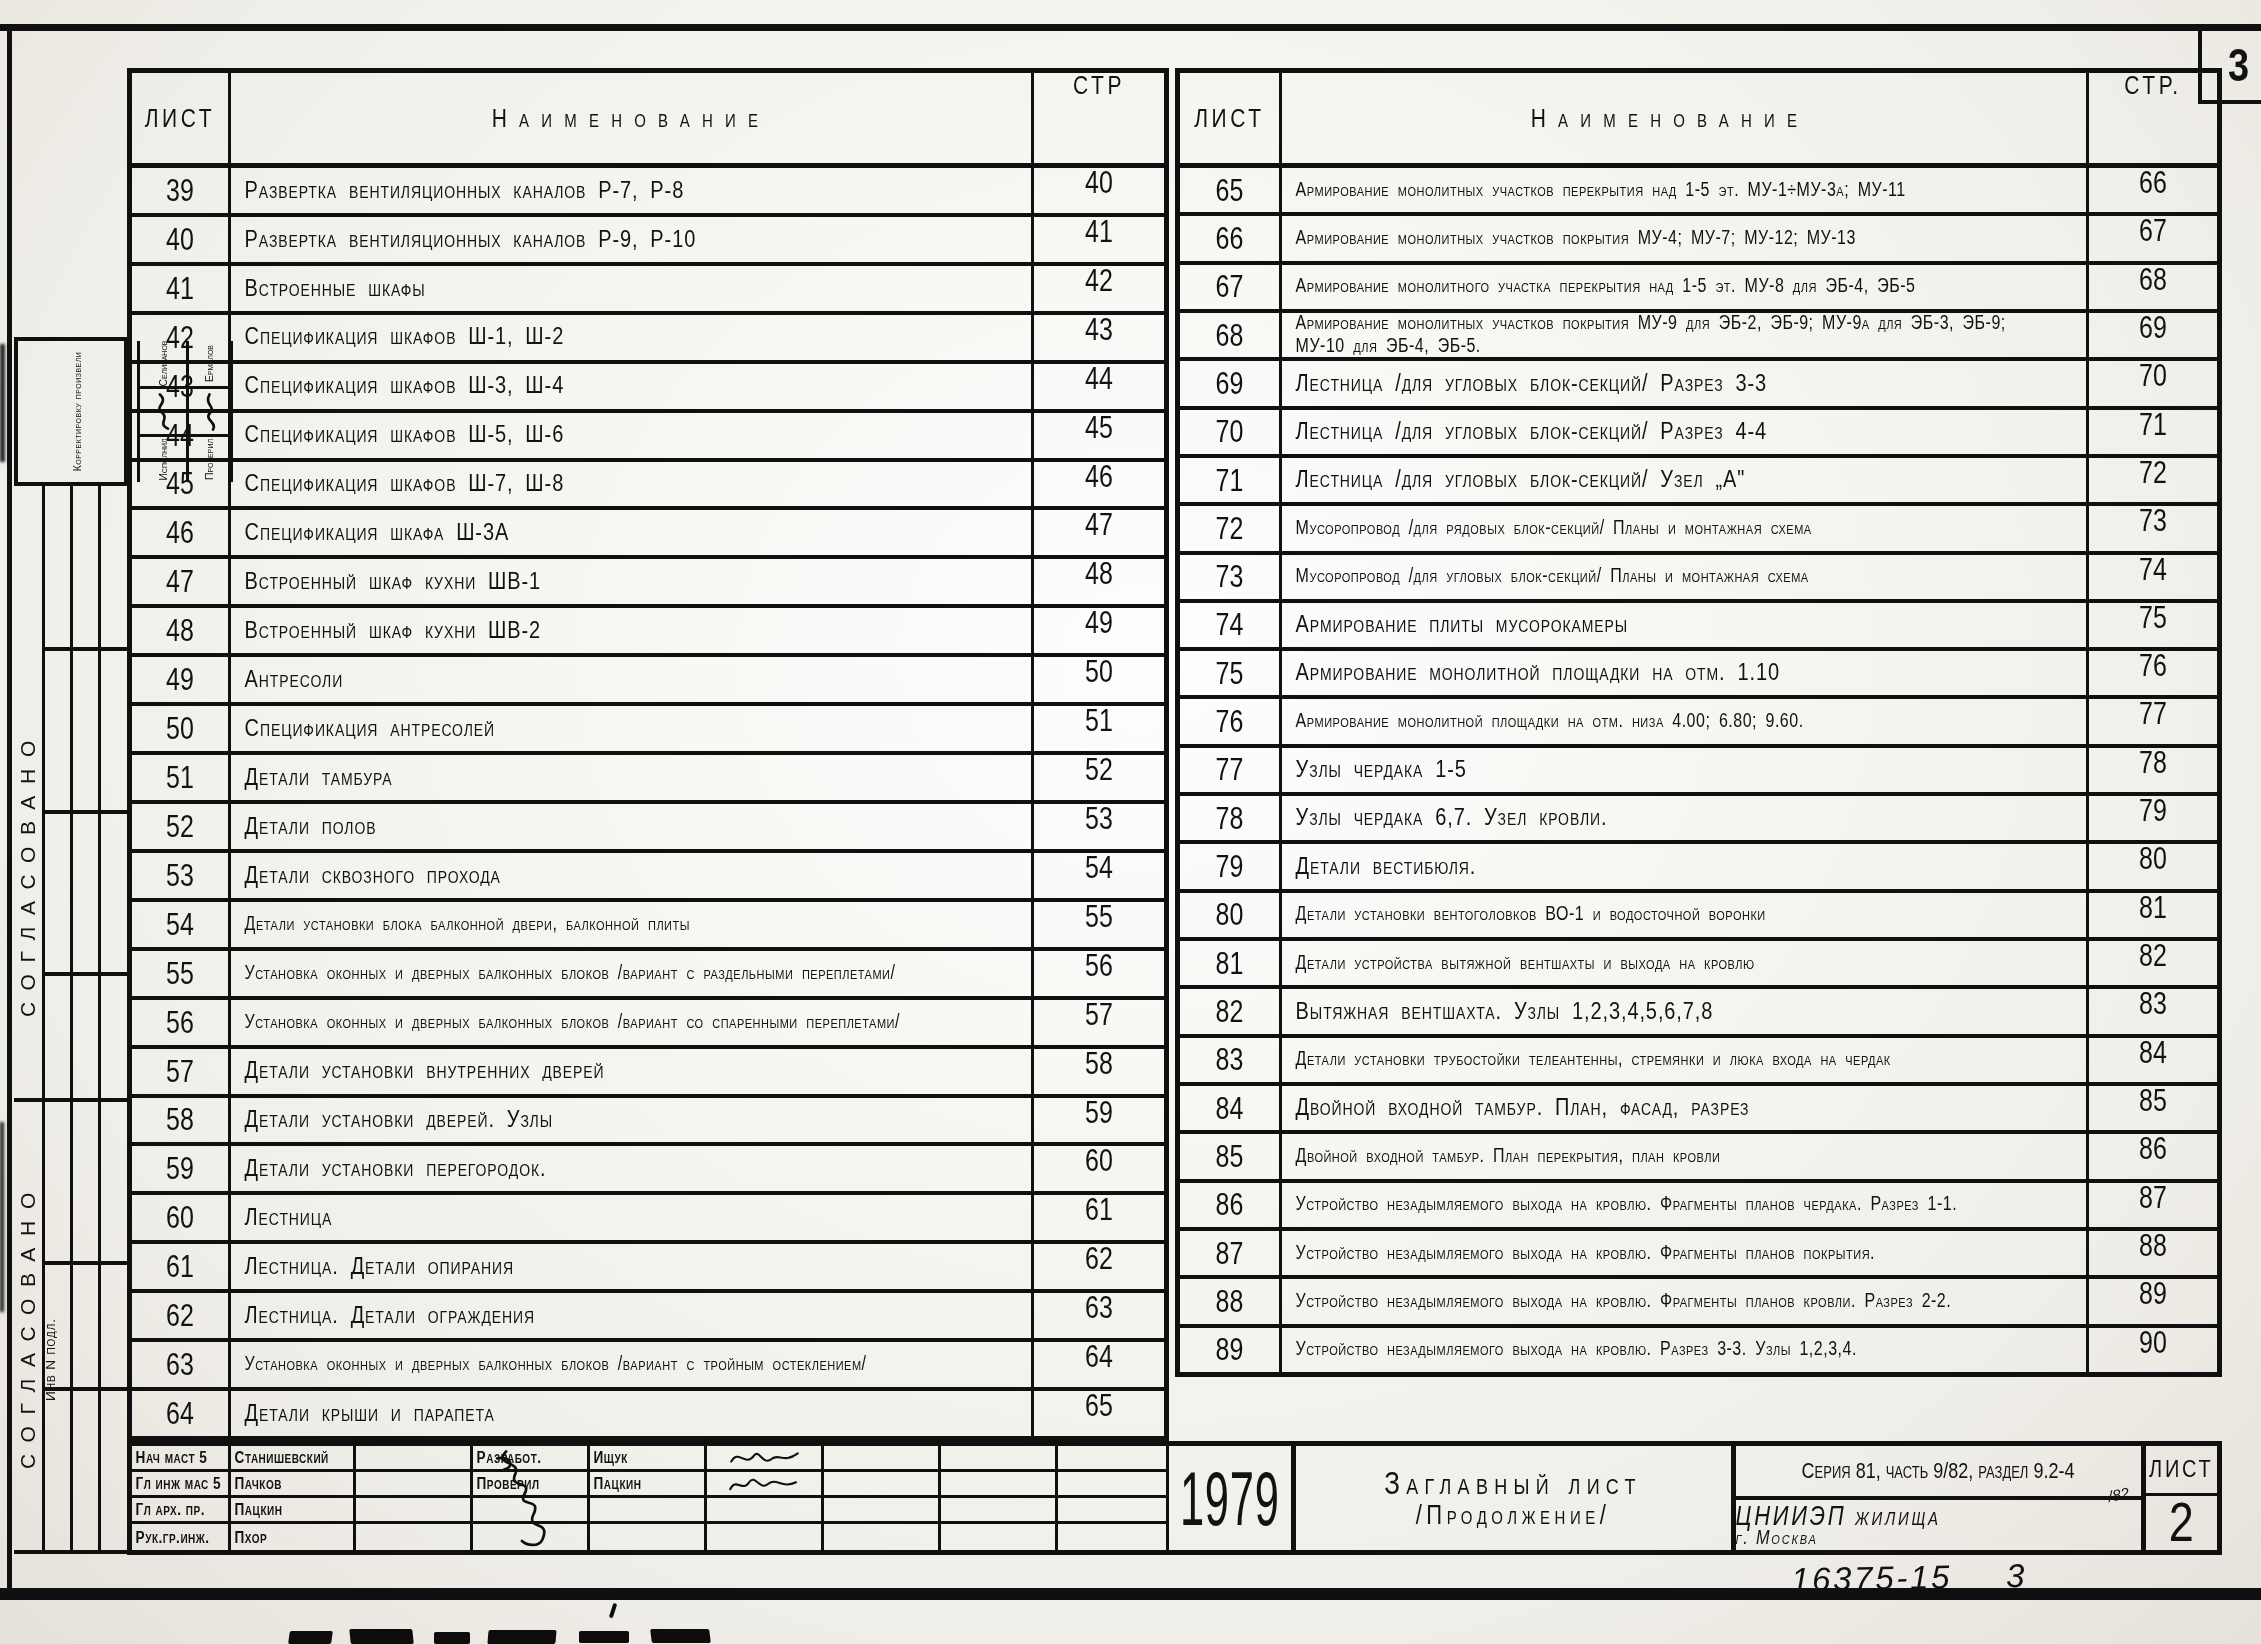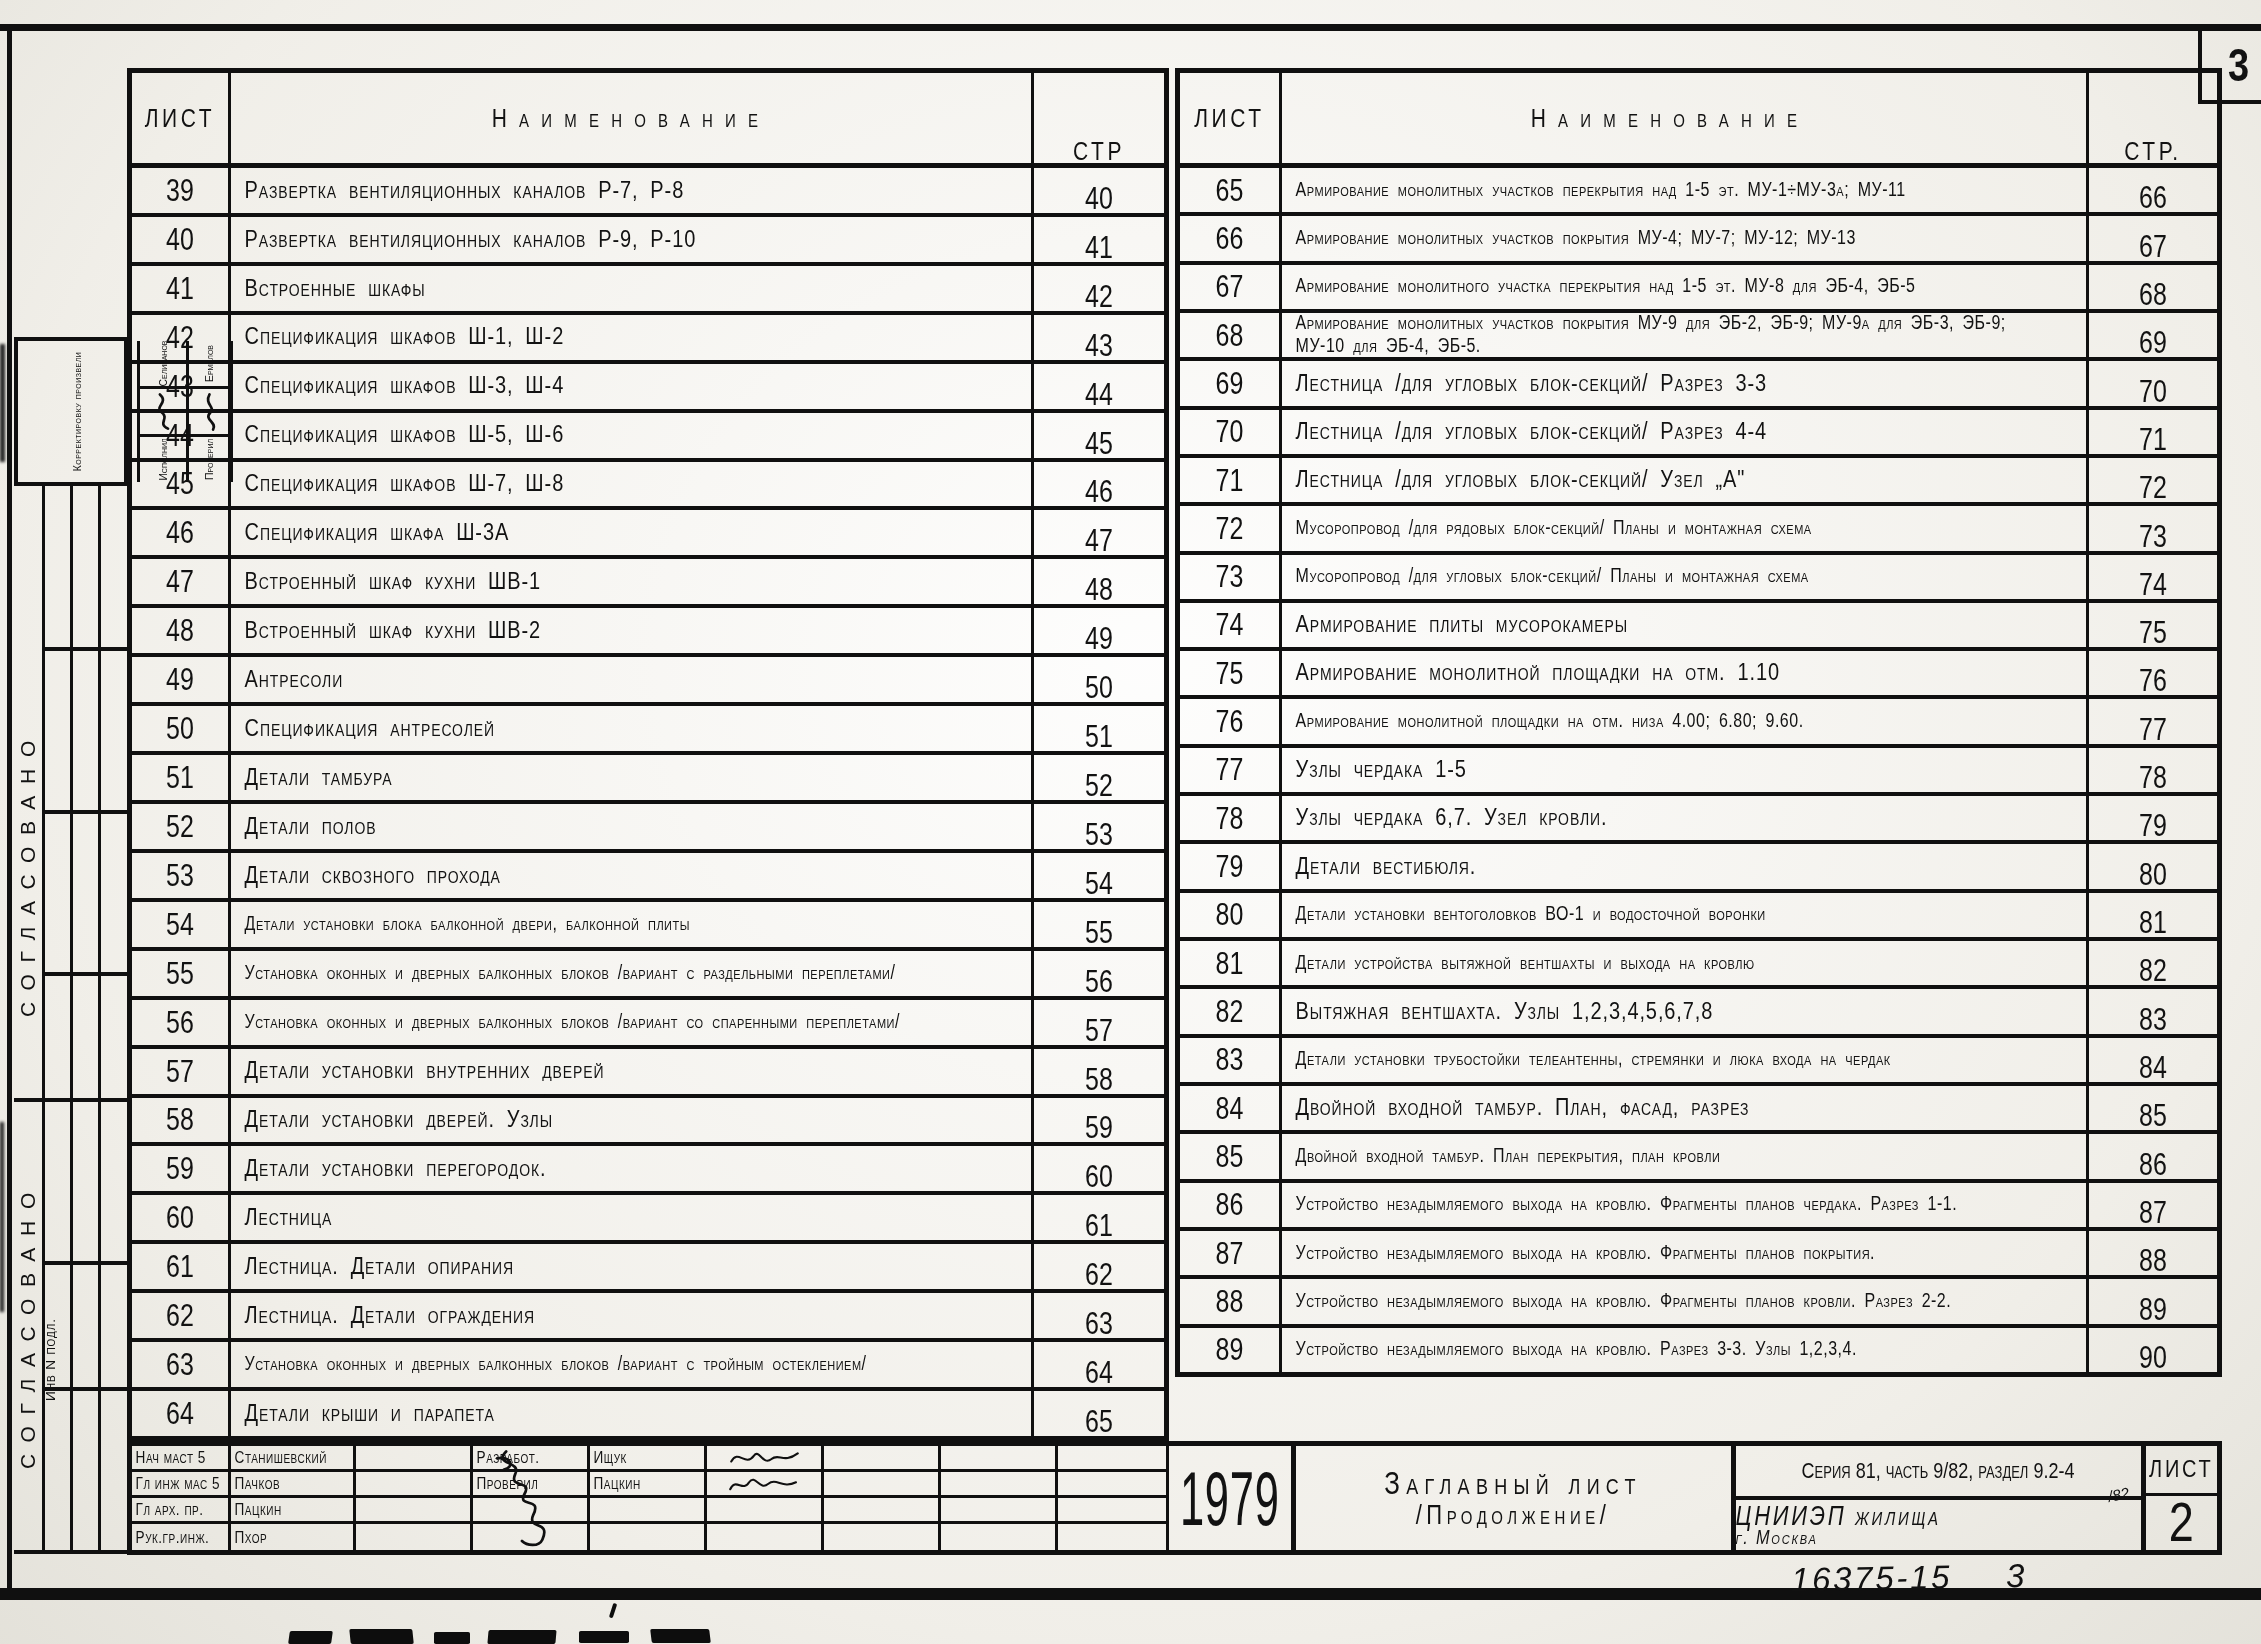--- a/index.html
+++ b/index.html
@@ -24,34 +24,34 @@
     display:flex;align-items:center;justify-content:center;font-size:38px;font-weight:bold;}
   
   .itable{border:5.4px solid #101010;display:flex;flex-direction:column;box-sizing:border-box;background:transparent;}
   .t-left{left:127px;top:68px;width:1042px;height:1373px;}
   .t-right{left:1175px;top:68px;width:1047px;height:1309px;}
   .thead{display:flex;height:90px;flex:0 0 auto;border-bottom:5px solid #101010;}
   .trow{display:flex;flex:1 1 0;border-bottom:4.1px solid #101010;min-height:0;}
   .trow:last-child{border-bottom:none;}
   .c-sheet{flex:0 0 96px;border-right:3.6px solid #101010;display:flex;align-items:center;justify-content:center;}
   .c-name{flex:1 1 auto;display:flex;align-items:center;padding:0 13.6px;overflow:hidden;}
-  .c-page{flex:0 0 130px;border-left:3.6px solid #101010;display:flex;align-items:flex-end;justify-content:center;}
+  .c-page{flex:0 0 130px;border-left:3.6px solid #101010;display:flex;align-items:flex-start;justify-content:center;}
   .t-right .c-sheet{flex-basis:99px;}
   .t-right .c-page{flex-basis:128px;margin-left:28px;}
   .h-txt{font-size:21px;font-variant:small-caps;letter-spacing:3.6px;}
   .h-name{font-size:21px;font-variant:small-caps;letter-spacing:12.2px;}
   .num{font-size:25px;}
   .nm{font-size:20px;font-variant:small-caps;letter-spacing:0.9px;word-spacing:5.4px;line-height:1.18;}
   .dense .nm{font-size:16px;letter-spacing:0.5px;word-spacing:3.6px;}
   .tall{display:inline-block;transform:scaleY(1.22);}
   
   .tblock{left:127px;top:1441px;width:2095px;height:114px;border:5px solid #101010;box-sizing:border-box;display:flex;}
   .tb-left{flex:0 0 1037px;display:grid;
     grid-template-columns:99px 125px 117px 117px 117px 117px 117px 117px 1fr;
-    grid-template-rows:1fr 1fr 1fr 1fr;}
+    grid-template-rows:1fr 1fr 1fr 1fr;font-weight:bold;}
   .tb-cell{border-right:3.2px solid #101010;border-bottom:3.2px solid #101010;
     display:flex;align-items:center;justify-content:flex-start;padding:0 3.6px;overflow:hidden;
     font-size:13.6px;font-variant:small-caps;letter-spacing:0.5px;white-space:nowrap;}
   .tb-cell.last-row{border-bottom:none;}
   .tb-cell.sig{justify-content:center;padding:0;}
   .tb-year{flex:0 0 107px;border-right:5px solid #101010;display:flex;align-items:center;}
   .year-txt{font-size:53px;transform:scaleY(1.45) scaleX(.82);letter-spacing:0.9px;}
   .tb-title{flex:0 0 435px;border-right:5px solid #101010;display:flex;flex-direction:column;
     align-items:center;justify-content:center;gap:3px;}
   .title-l1{font-size:26px;font-variant:small-caps;letter-spacing:6.3px;}

